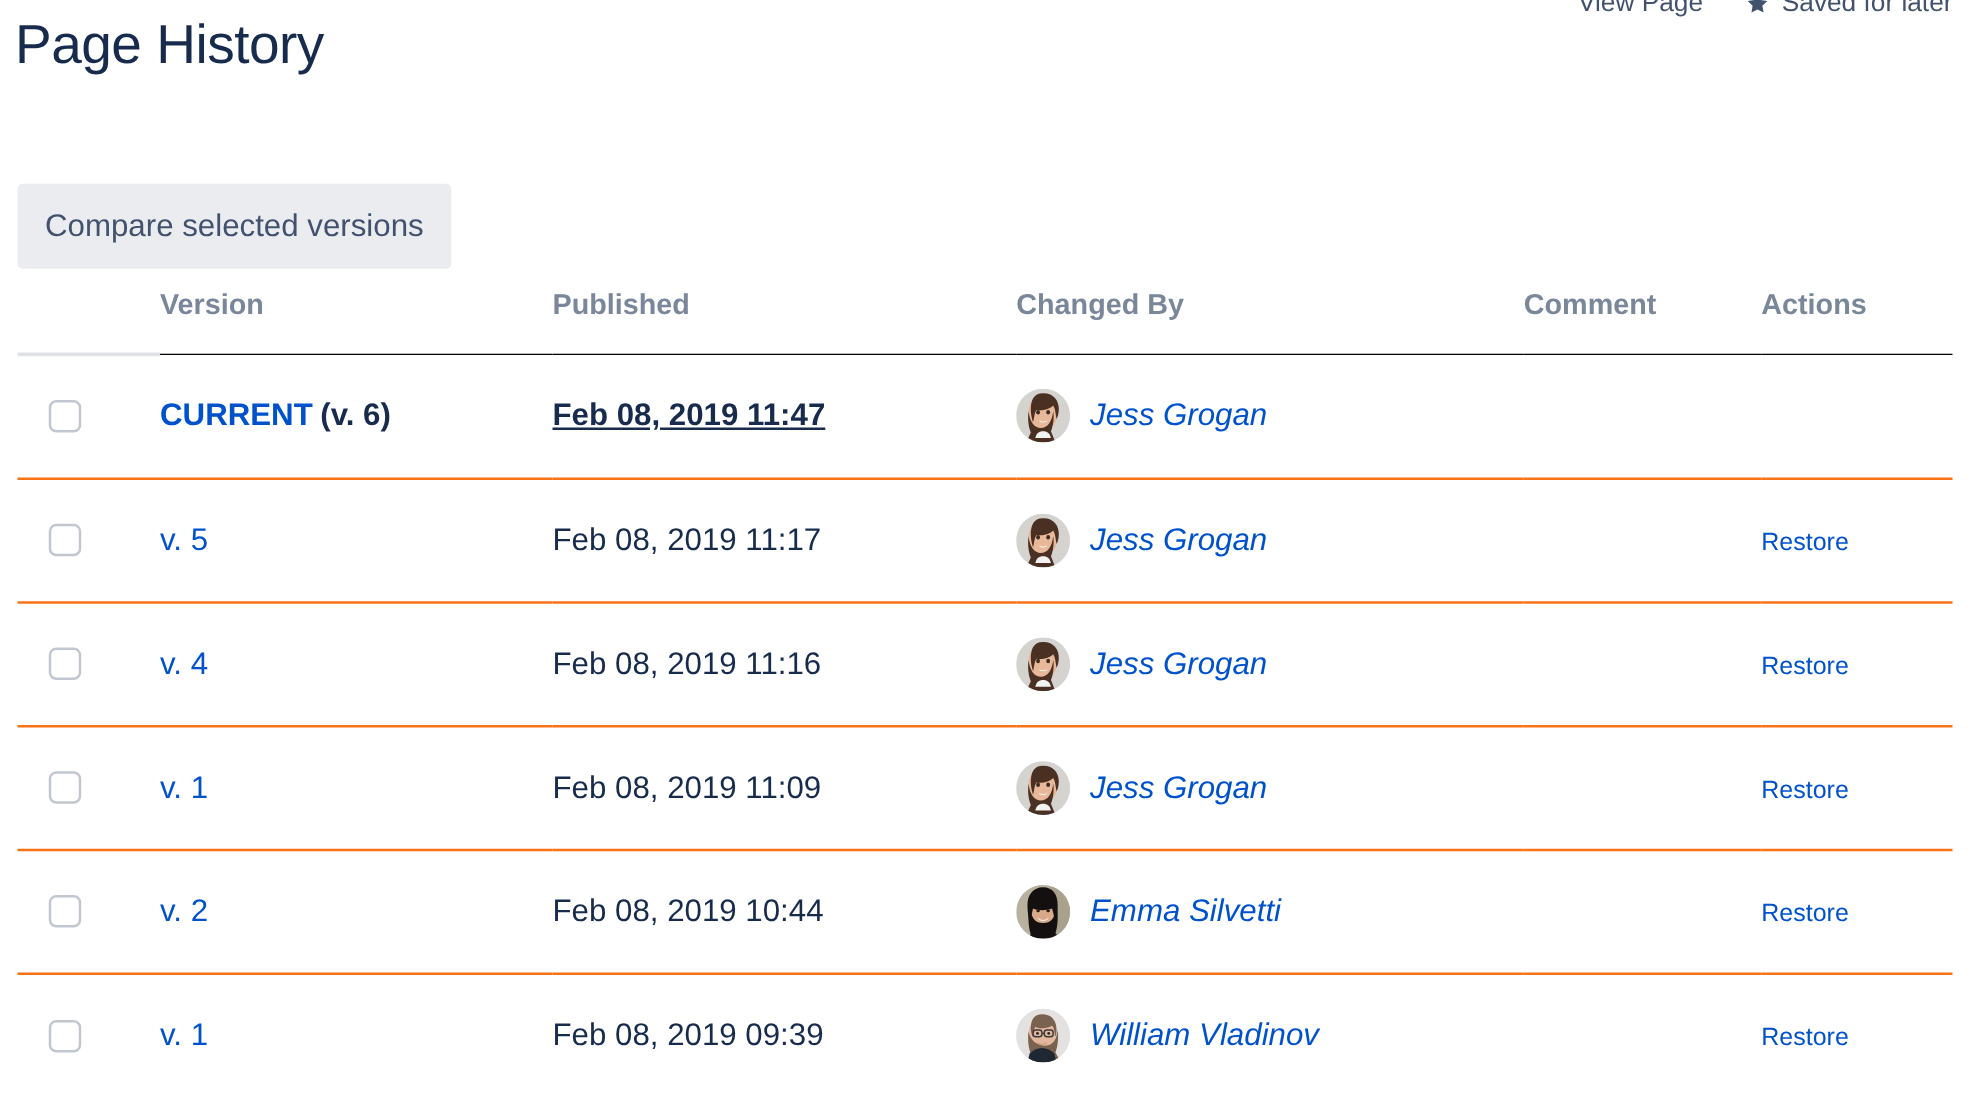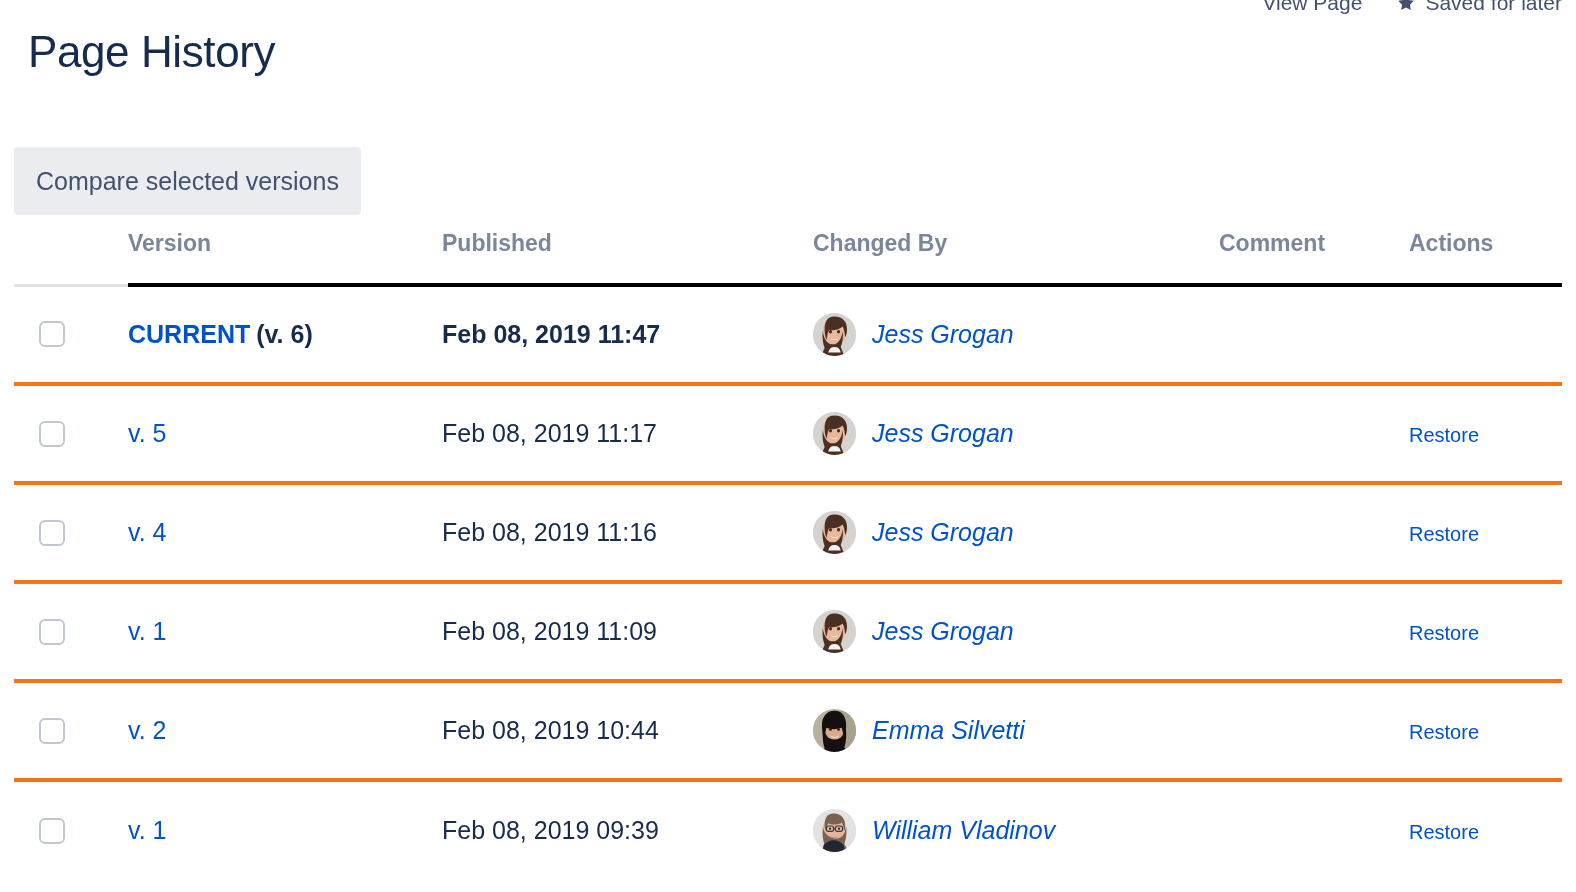--- a/index.html
+++ b/index.html
@@ -41,21 +41,21 @@
     height: 20px;
     color: #42526E;
   }
   .star-icon svg { display: block; }
 
   
   .page-title {
     position: absolute;
     left: 12px;
     top: 8px;
-    margin: 16px;
+    margin: 0;
     font-size: 44px;
     line-height: 56px;
     font-weight: 500;
     letter-spacing: -0.4px;
     color: #172B4D;
   }
 
   
   .compare-button {
     position: absolute;
@@ -91,31 +91,31 @@
   .history-table col.c-comment { width: 190px; }
   .history-table col.c-actions { width: 153px; }
 
   .history-table thead th {
     padding: 0 0 26px 0;
     text-align: left;
     font-size: 23px;
     font-weight: bold;
     color: #7A869A;
     vertical-align: bottom;
-    border-bottom: 4px solid #000000;
+    border-bottom: 1px solid #000000;
   }
   .history-table thead th.th-check { border-bottom: 3px solid #DFE1E6; }
 
   .history-table tbody td {
     padding: 0;
     height: 99px;
     font-size: 25px;
     color: #172B4D;
     vertical-align: middle;
-    border-bottom: 4px solid #f97316;
+    border-bottom: 2px solid #f97316;
   }
   .history-table tbody tr:last-child td { border-bottom: none; }
 
   .cell-inner { display: flex; align-items: center; }
 
   
   .row-checkbox {
     -webkit-appearance: none;
     appearance: none;
     margin: 0 0 0 25px;
@@ -133,21 +133,21 @@
     color: #0052CC;
     text-decoration: none;
     cursor: pointer;
   }
 
   .version-cell { font-size: 25px; }
   .version-cell .current-link { font-weight: bold; color: #0052CC; }
   .version-cell .current-suffix { font-weight: bold; color: #172B4D; margin-left: 6px; }
 
   .published-cell { white-space: nowrap; }
-  .published-cell.is-current { font-weight: bold; }
+  .published-cell.is-current { font-weight: bold; text-decoration: underline; }
 
   
   .user-cell .cell-inner { gap: 16px; }
   .avatar {
     width: 43px;
     height: 43px;
     border-radius: 50%;
     flex: 0 0 43px;
     overflow: hidden;
     position: relative;

